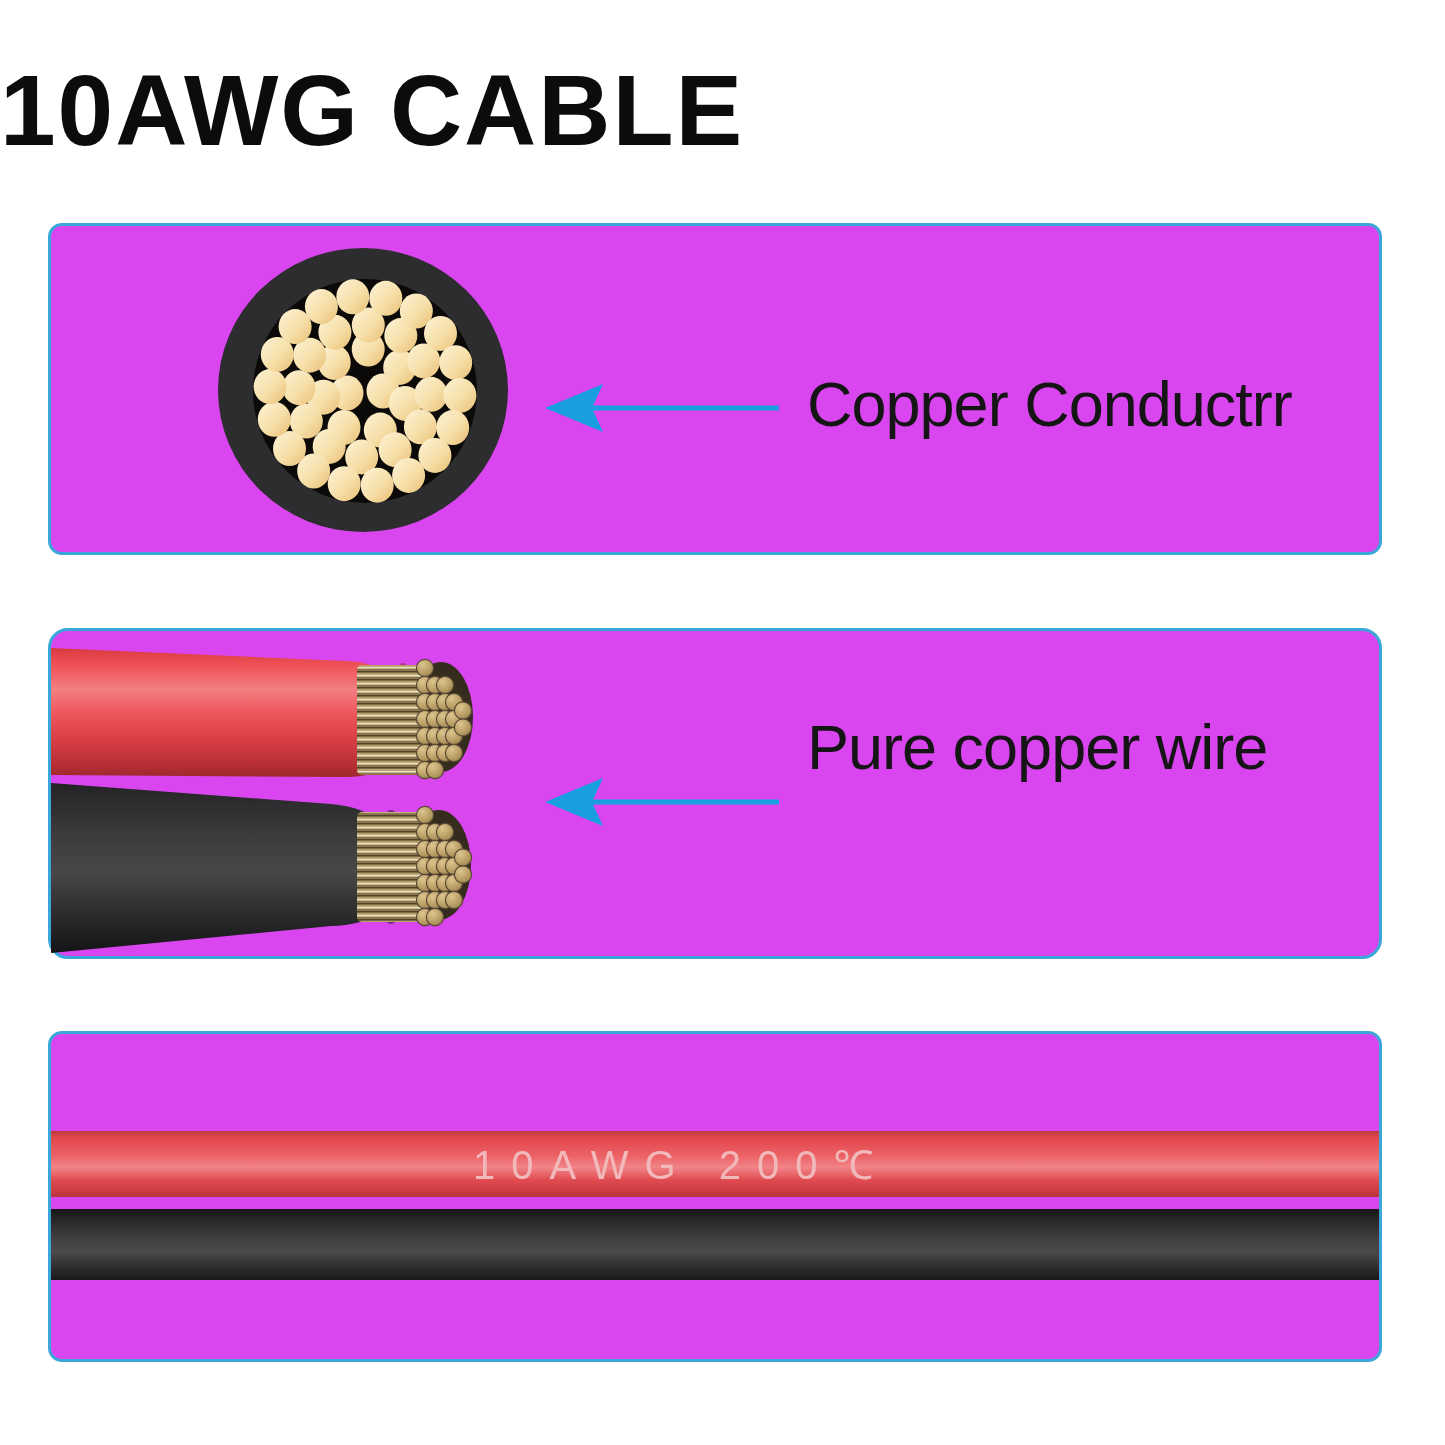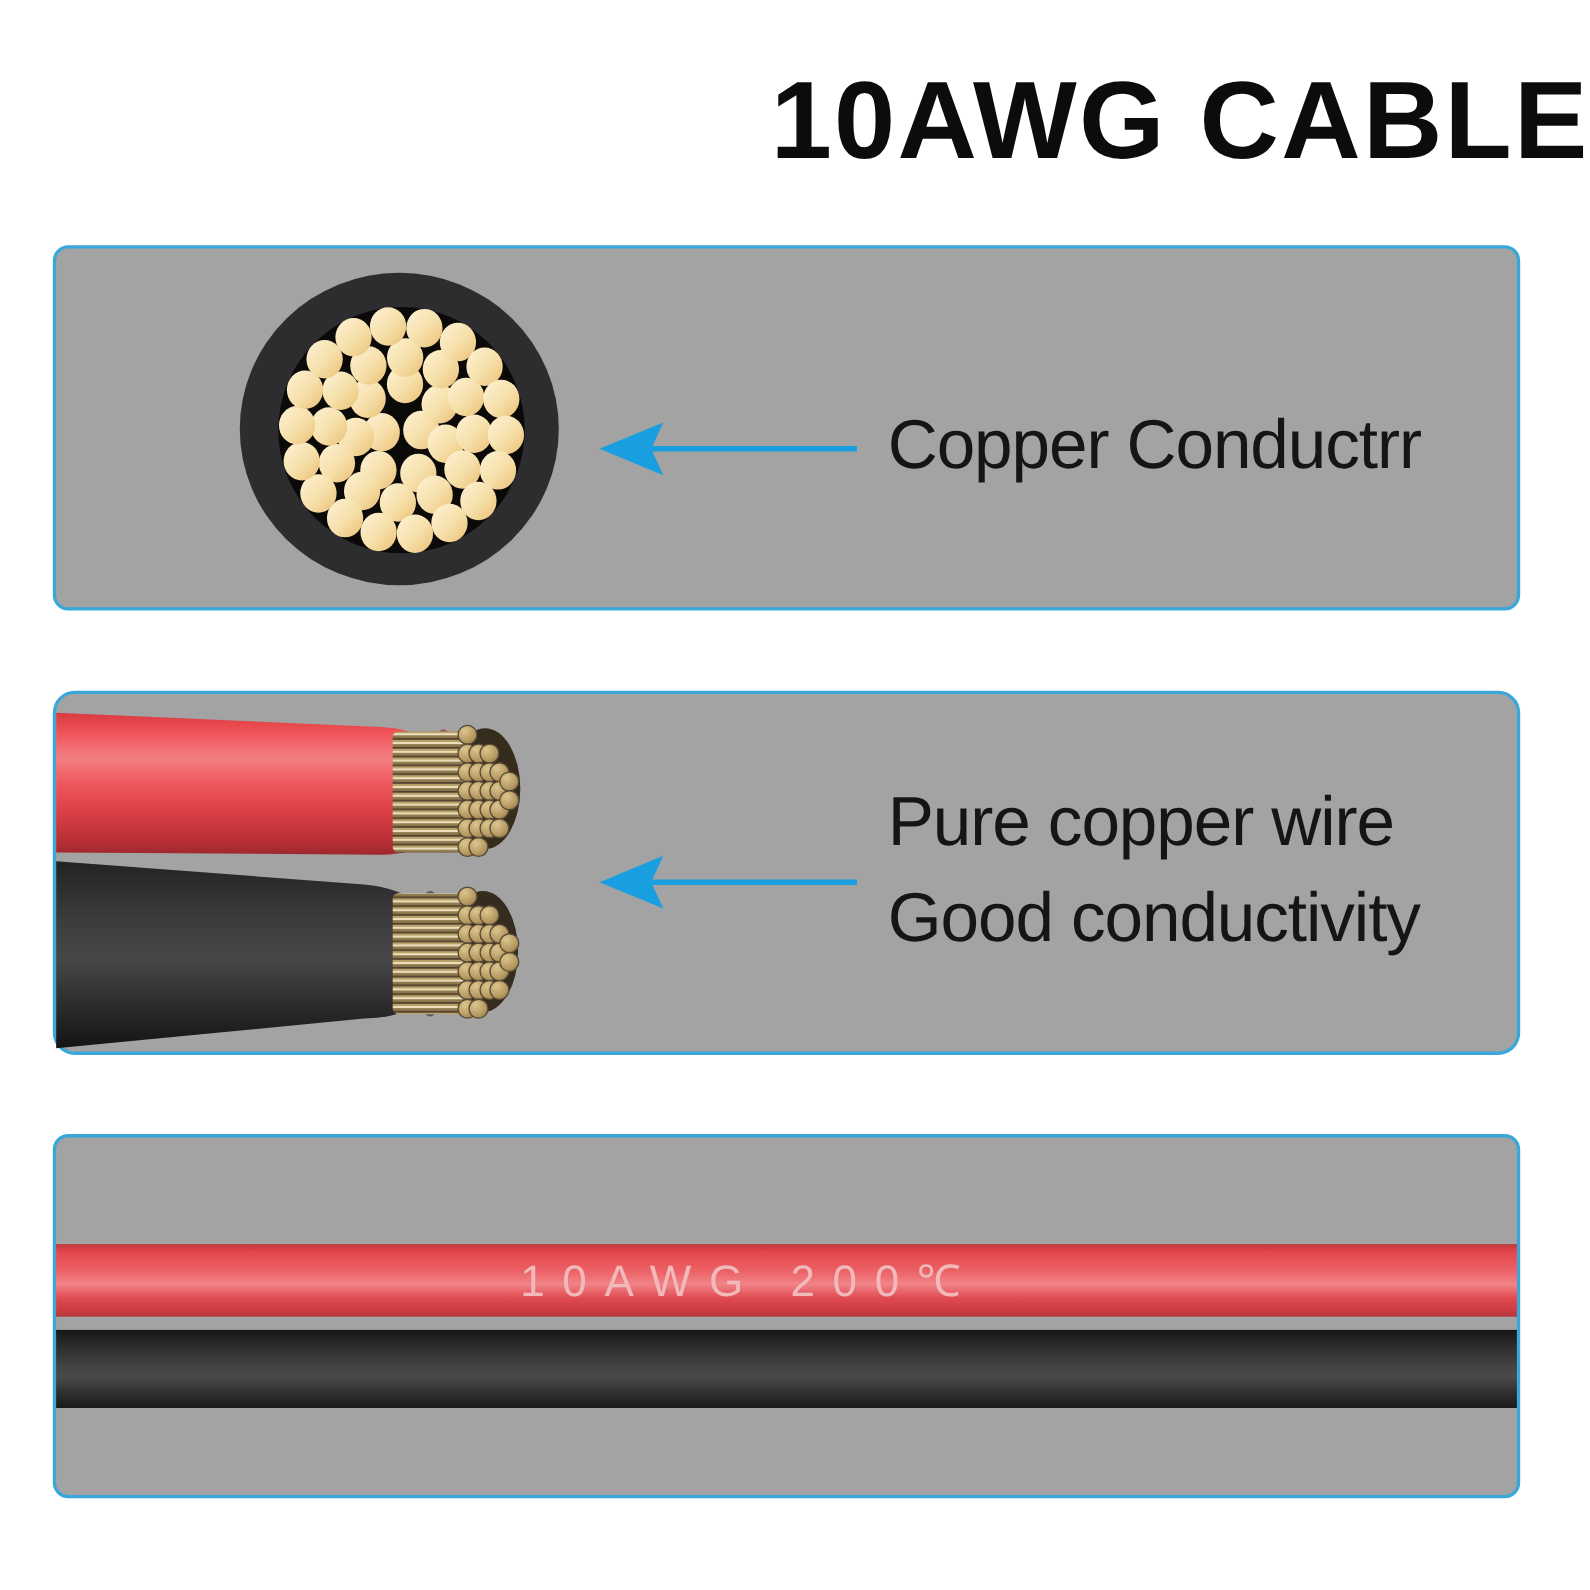--- a/index.html
+++ b/index.html
@@ -1,20 +1,20 @@
 <!DOCTYPE html>
 <html><head>
 <meta charset="utf-8">
 <style>
   html,body{margin:0;padding:0;background:#ffffff;}
   .page{position:relative;width:1445px;height:1445px;background:#fff;overflow:hidden;
         font-family:"Liberation Sans",sans-serif;}
-  .title{position:absolute;top:60px;left:0;width:1445px;text-align:right;margin:0;
+  .title{position:absolute;top:60px;left:0;width:1445px;text-align:left;margin:0;
          font-size:100px;line-height:100px;font-weight:bold;letter-spacing:2px;color:#0c0c0c;}
-  .panel{position:absolute;left:48px;width:1328px;border:3px solid #3aa7da;border-radius:14px;background:#a3a3a3;}
+  .panel{position:absolute;left:48px;width:1328px;border:3px solid #3aa7da;border-radius:14px;background:#d946ef;}
   .panel1{top:223px;height:326px;}
   .panel2{top:628px;height:325px;border-radius:20px;}
   .panel3{top:1031px;height:325px;}
   .panel svg{position:absolute;left:0;top:0;width:100%;height:100%;display:block;}
   .caption{position:absolute;color:#151515;font-size:63px;letter-spacing:-1px;white-space:nowrap;}
   .cap1{left:756px;top:135px;line-height:87px;}
   .cap2{left:756px;top:73px;line-height:87px;}
   .band{position:absolute;left:0;width:1328px;}
   .band-red{top:97px;height:66px;
     background:linear-gradient(to bottom,#bd383c 0%,#e2464b 10%,#ec6367 38%,#f18488 55%,#df4a4f 75%,#cc3d42 90%,#b5343a 100%);}
@@ -184,21 +184,20 @@
             <circle cx="412" cy="226.5" r="8.6" fill="url(#dotGrad)" stroke="#574834" stroke-width="1.2"></circle>
             <circle cx="412" cy="243.5" r="8.6" fill="url(#dotGrad)" stroke="#574834" stroke-width="1.2"></circle>
           </g>
       </g>
 
       <path d="M494,171 L552,147 L541,171 L552,195 Z" fill="#199fe0"></path>
       <line x1="541" y1="171" x2="728" y2="171" stroke="#199fe0" stroke-width="5"></line>
     </svg>
     <div class="caption cap2">
       <div>Pure copper wire</div>
-      <div>Good conductivity</div>
     </div>
   </section>
 
   <section class="panel panel3">
     <div class="band band-red">
       <span class="band-text">10AWG 200℃</span>
     </div>
     <div class="band band-black"></div>
   </section>
 

